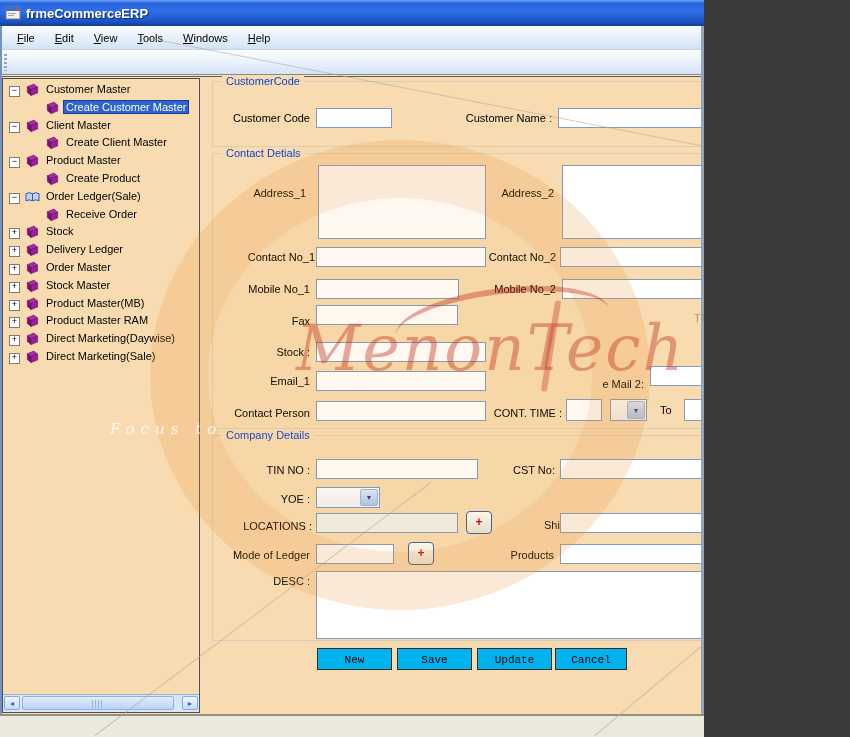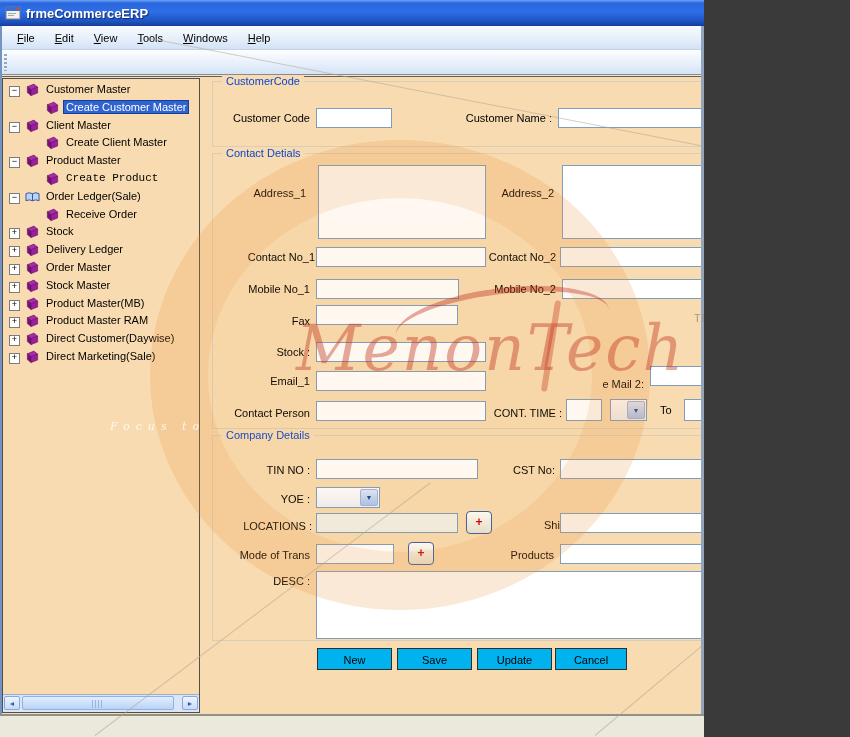--- a/index.html
+++ b/index.html
@@ -63,37 +63,37 @@
   .lbl{position:absolute;font-size:11px;color:#000;text-align:right;white-space:nowrap;}
   .tb{position:absolute;border:1px solid #7f9db9;background:#fff;box-sizing:border-box;font-size:11px;padding:2px 3px;font-family:inherit;outline:none;}
   textarea.tb{resize:none;}
   .tb.dim{background:#f2f0e7;}
   .combo{position:absolute;border:1px solid #7f9db9;background:linear-gradient(180deg,#fff,#eef2fa);box-sizing:border-box;}
   .combo .arrow{position:absolute;right:1px;top:1px;bottom:1px;width:16px;border:1px solid #9ab4e4;border-radius:2px;
     background:linear-gradient(180deg,#dde9fd,#a9c5ef);color:#1c3f9e;font-size:7px;display:flex;align-items:center;justify-content:center;}
   .plus-btn{position:absolute;width:26px;height:23px;border:1px solid #3c5e9e;border-radius:4px;
     background:linear-gradient(180deg,#fefefb,#e6e3d2);color:#cc0000;font-size:12px;font-weight:bold;text-align:center;line-height:21px;box-sizing:border-box;}
   .action-btn{position:absolute;height:22px;background:#00b2ee;border:1px solid #2e2e2e;font-size:11px;color:#000;
-    text-align:center;line-height:20px;box-sizing:border-box;font-family:Liberation Sans, sans-serif;}
+    text-align:center;line-height:20px;box-sizing:border-box;font-family:Liberation Mono, monospace;}
   
   .watermark{position:absolute;inset:0;z-index:60;pointer-events:none;overflow:hidden;}
   .wm-circle{position:absolute;left:150px;top:140px;width:500px;height:470px;border-radius:50%;
     border:58px solid rgba(232,144,58,.14);background:rgba(236,152,62,.07);box-sizing:border-box;}
   .wm-paren{position:absolute;left:700px;top:320px;width:86px;height:140px;border-radius:50%;
     border-right:3px solid rgba(205,130,85,.45);transform:rotate(8deg);}
   .wm-swoosh{position:absolute;left:395px;top:288px;width:215px;height:64px;border-radius:50%;
     border-top:6px solid rgba(192,45,28,.40);transform:rotate(-7deg);}
   .wm-tstroke{position:absolute;left:548px;top:300px;width:6px;height:92px;background:rgba(192,45,28,.35);transform:rotate(9deg);border-radius:3px;}
   .wm-brand{position:absolute;left:296px;top:312px;font-family:"DejaVu Serif",serif;font-style:italic;
     font-size:63px;letter-spacing:2px;color:rgba(193,52,32,.42);white-space:nowrap;}
   .wm-tm{position:absolute;left:694px;top:312px;font-size:11px;color:rgba(150,140,128,.85);letter-spacing:1px;}
   .wm-tagline{position:absolute;left:300px;top:423px;font-size:19px;letter-spacing:11px;
     color:rgba(158,154,148,.58);white-space:nowrap;}
   .wm-focus{position:absolute;left:110px;top:420px;font-family:"DejaVu Serif",serif;font-style:italic;
-    font-size:11px;letter-spacing:6px;color:rgba(255,255,255,.82);white-space:nowrap;}
+    font-size:15px;letter-spacing:6px;color:rgba(255,255,255,.82);white-space:nowrap;}
   .wm-line{position:absolute;height:1px;background:rgba(175,165,152,.55);transform-origin:left center;}
   .wm-l1{left:150px;top:38px;width:780px;transform:rotate(11deg);}
   .wm-l2{left:95px;top:735px;width:420px;transform:rotate(-37deg);}
   .wm-l3{left:595px;top:735px;width:330px;transform:rotate(-40deg);}
 </style>
 </head>
 <body>
 
 <div id="window">
 
@@ -172,21 +172,21 @@
         </div>
         <div class="tree-row" style="top: 74px;">
           <span class="expander">−</span>
           <span class="tree-icon" style="left: 22px;"><svg width="15" height="14" viewBox="0 0 16 15">
               <path d="M2.5 4 L9.5 1.2 L13.5 4.4 L6.5 7.2 Z" fill="#a92ba9" stroke="#5c0b5c" stroke-width="0.6"></path>
               <path d="M2.5 4 L6.5 7.2 L6.5 13.5 L2.5 10.3 Z" fill="#7a117a" stroke="#5c0b5c" stroke-width="0.6"></path>
               <path d="M6.5 7.2 L13.5 4.4 L13.5 10.7 L6.5 13.5 Z" fill="#9b1f9b" stroke="#5c0b5c" stroke-width="0.6"></path>
             </svg></span>
           <span class="tree-label" style="left: 40px;">Product Master</span>
         </div>
-        <div class="tree-row" style="top: 92px; font-family: Liberation Mono, monospace;">
+        <div class="tree-row" style="top: 92px;">
           <span class="tree-icon" style="left: 42px;"><svg width="15" height="14" viewBox="0 0 16 15">
               <path d="M2.5 4 L9.5 1.2 L13.5 4.4 L6.5 7.2 Z" fill="#a92ba9" stroke="#5c0b5c" stroke-width="0.6"></path>
               <path d="M2.5 4 L6.5 7.2 L6.5 13.5 L2.5 10.3 Z" fill="#7a117a" stroke="#5c0b5c" stroke-width="0.6"></path>
               <path d="M6.5 7.2 L13.5 4.4 L13.5 10.7 L6.5 13.5 Z" fill="#9b1f9b" stroke="#5c0b5c" stroke-width="0.6"></path>
             </svg></span>
           <span class="tree-label" style="left: 60px;">Create Product</span>
         </div>
         <div class="tree-row" style="top: 110px;">
           <span class="expander">−</span>
           <span class="tree-icon" style="left: 22px;"><svg width="15" height="14" viewBox="0 0 16 15">
@@ -257,21 +257,21 @@
             </svg></span>
           <span class="tree-label" style="left: 40px;">Product Master RAM</span>
         </div>
         <div class="tree-row" style="top: 252px;">
           <span class="expander">+</span>
           <span class="tree-icon" style="left: 22px;"><svg width="15" height="14" viewBox="0 0 16 15">
               <path d="M2.5 4 L9.5 1.2 L13.5 4.4 L6.5 7.2 Z" fill="#a92ba9" stroke="#5c0b5c" stroke-width="0.6"></path>
               <path d="M2.5 4 L6.5 7.2 L6.5 13.5 L2.5 10.3 Z" fill="#7a117a" stroke="#5c0b5c" stroke-width="0.6"></path>
               <path d="M6.5 7.2 L13.5 4.4 L13.5 10.7 L6.5 13.5 Z" fill="#9b1f9b" stroke="#5c0b5c" stroke-width="0.6"></path>
             </svg></span>
-          <span class="tree-label" style="left: 40px;">Direct Customer(Daywise)</span>
+          <span class="tree-label" style="left: 40px;">Direct Marketing(Daywise)</span>
         </div>
         <div class="tree-row" style="top: 270px;">
           <span class="expander">+</span>
           <span class="tree-icon" style="left: 22px;"><svg width="15" height="14" viewBox="0 0 16 15">
               <path d="M2.5 4 L9.5 1.2 L13.5 4.4 L6.5 7.2 Z" fill="#a92ba9" stroke="#5c0b5c" stroke-width="0.6"></path>
               <path d="M2.5 4 L6.5 7.2 L6.5 13.5 L2.5 10.3 Z" fill="#7a117a" stroke="#5c0b5c" stroke-width="0.6"></path>
               <path d="M6.5 7.2 L13.5 4.4 L13.5 10.7 L6.5 13.5 Z" fill="#9b1f9b" stroke="#5c0b5c" stroke-width="0.6"></path>
             </svg></span>
           <span class="tree-label" style="left: 40px;">Direct Marketing(Sale)</span>
         </div>
@@ -340,21 +340,21 @@
       <span class="arrow">▼</span>
     </div>
 
     <span class="lbl" style="left:226px;top:443px;width:86px;">LOCATIONS :</span>
     <input class="tb dim" style="left: 316px; top: 436px; width: 142px; height: 20px;">
     <div class="plus-btn" style="left:466px;top:434px;">+</div>
     <span class="lbl" style="left:500px;top:442px;width:54px;text-align:left;margin-left:44px;">Shipping</span>
     <input class="tb" style="left: 560px; top: 436px; width: 182px; height: 20px;">
     <div class="plus-btn" style="left:752px;top:434px;">+</div>
 
-    <span class="lbl" style="left:222px;top:472px;width:88px;">Mode of Trans</span>
+    <span class="lbl" style="left:222px;top:472px;width:88px;">Mode of Ledger</span>
     <input class="tb" style="left: 316px; top: 467px; width: 78px; height: 20px;">
     <div class="plus-btn" style="left:408px;top:465px;">+</div>
     <span class="lbl" style="left:498px;top:472px;width:56px;">Products</span>
     <input class="tb" style="left: 560px; top: 467px; width: 182px; height: 20px;">
     <div class="plus-btn" style="left:752px;top:465px;">+</div>
 
     <span class="lbl" style="left:238px;top:498px;width:72px;">DESC :</span>
     <textarea class="tb" style="left: 316px; top: 494px; width: 430px; height: 68px;"></textarea>
 
     <button class="action-btn" style="left:317px;top:571px;width:75px;">New</button>

